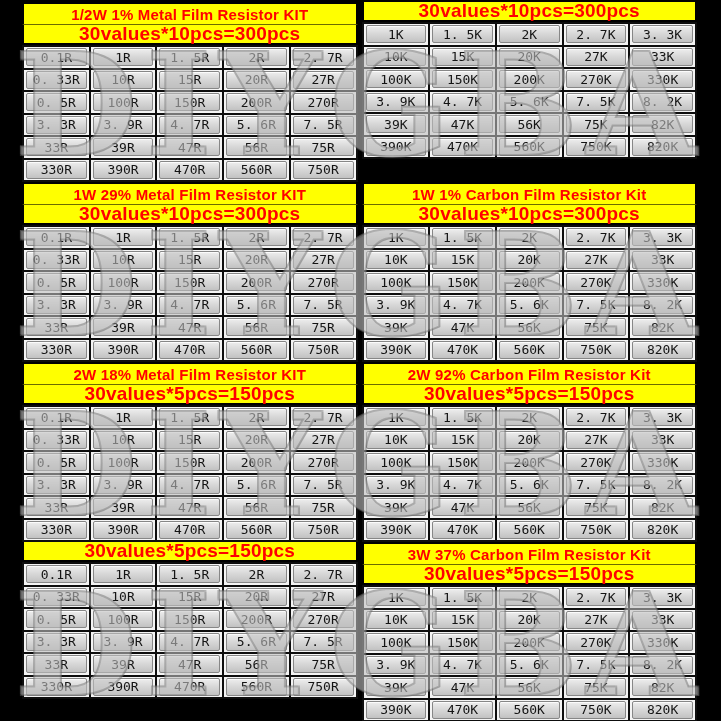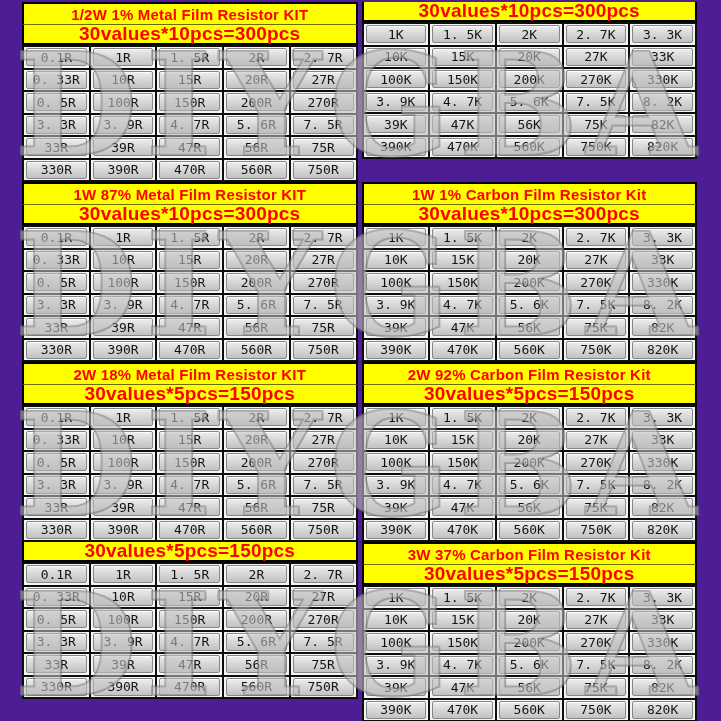--- a/index.html
+++ b/index.html
@@ -1,19 +1,19 @@
 <!DOCTYPE html>
 <html><head>
 <meta charset="utf-8">
 <style>
   html, body { margin:0; padding:0; background:#ffffff; }
   .page {
     position:relative;
     width:721px; height:721px;
-    background:#4c1d95;
+    background:#000000;
     overflow:hidden;
     font-family:"Liberation Sans", sans-serif;
   }
   .sections { position:absolute; top:2px; left:22px; right:24px; }
   .section {
     position:relative;
     height:180px;
     display:flex;
     gap:4px;
   }
@@ -429,21 +429,21 @@
     </div>
   </td>
               </tr>
             </tbody>
     </table>
   </div>
         <div class="watermark">DIYGBA</div>
   </div>
       <div class="section">
     <div class="panel">
-    <div class="hdr title">1W 87% Metal Film Resistor KIT</div>
+    <div class="hdr title">1W 29% Metal Film Resistor KIT</div>
     <div class="hdr subtitle">30values*10pcs=300pcs</div>
     <table class="values">
       <tbody>
               <tr>
                 <td>
     <div class="pill">
       <span>0.1R</span>
     </div>
   </td>
                 <td>

